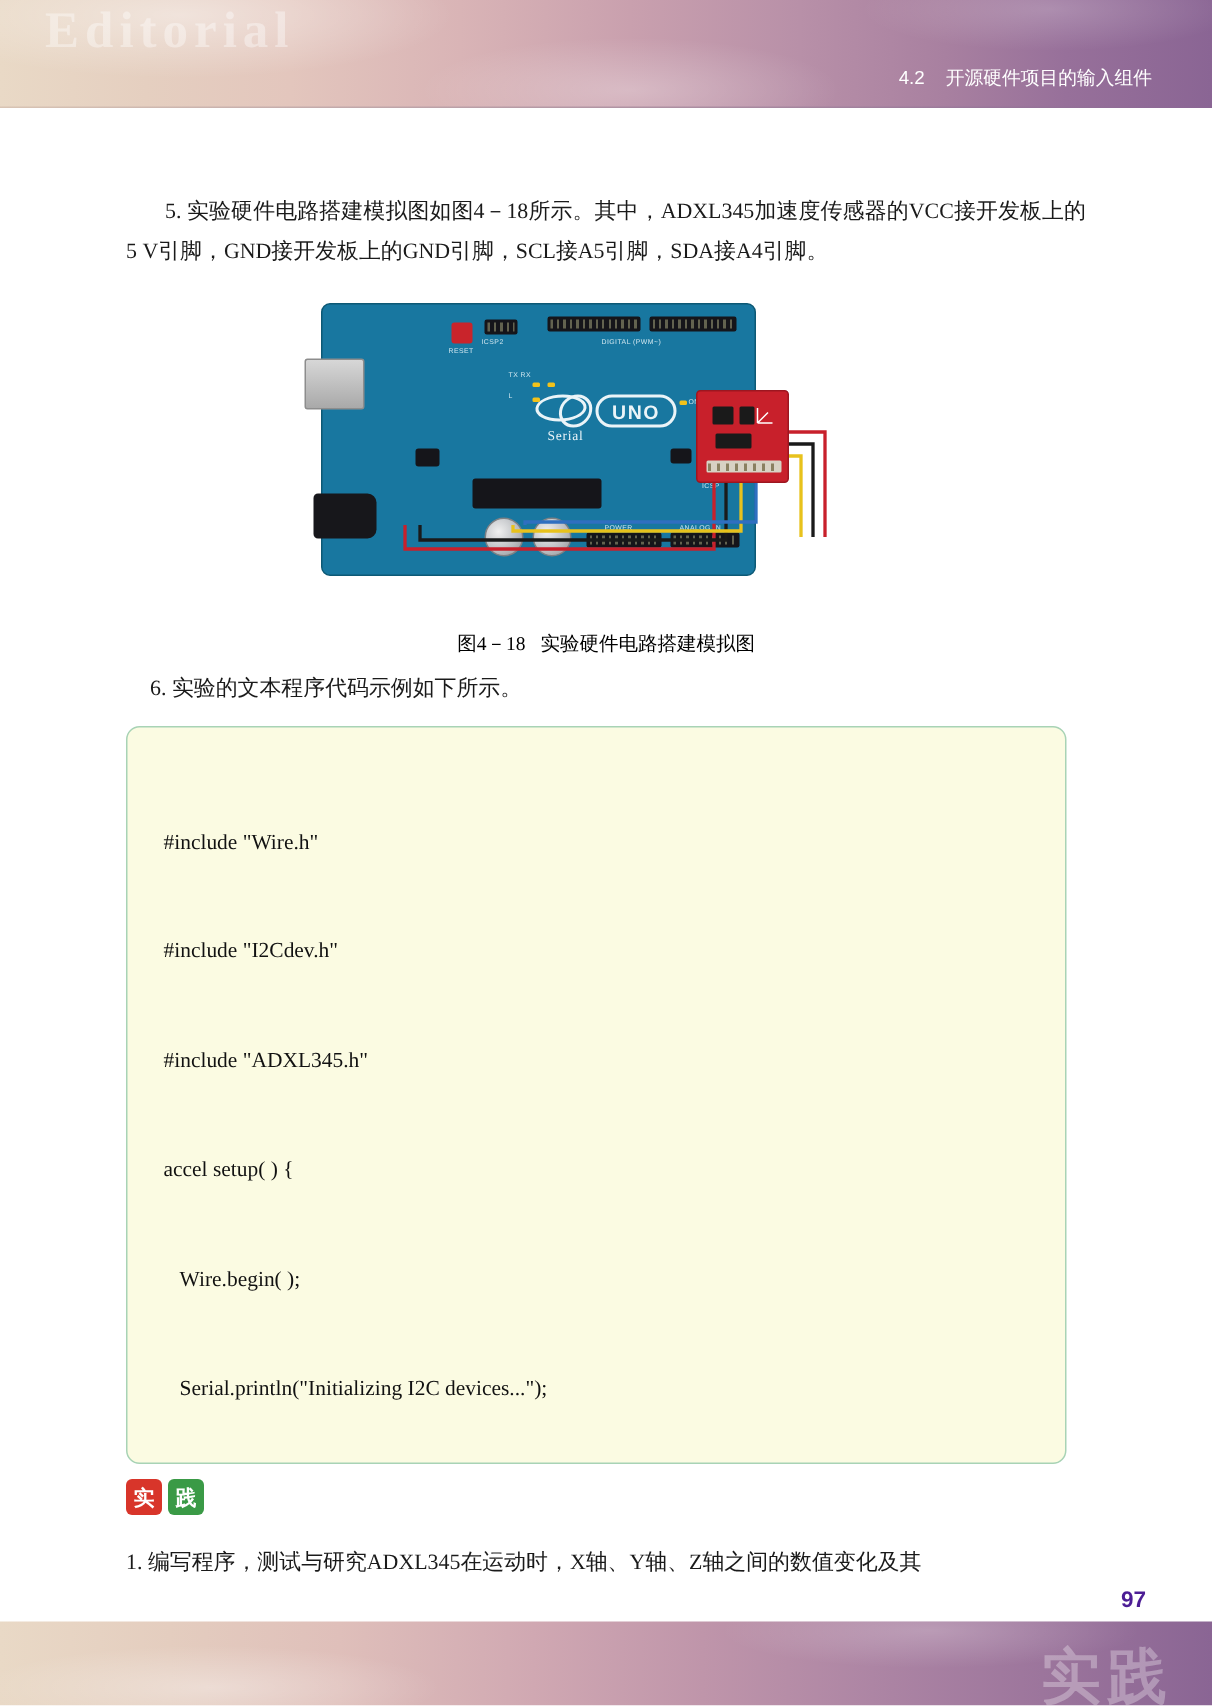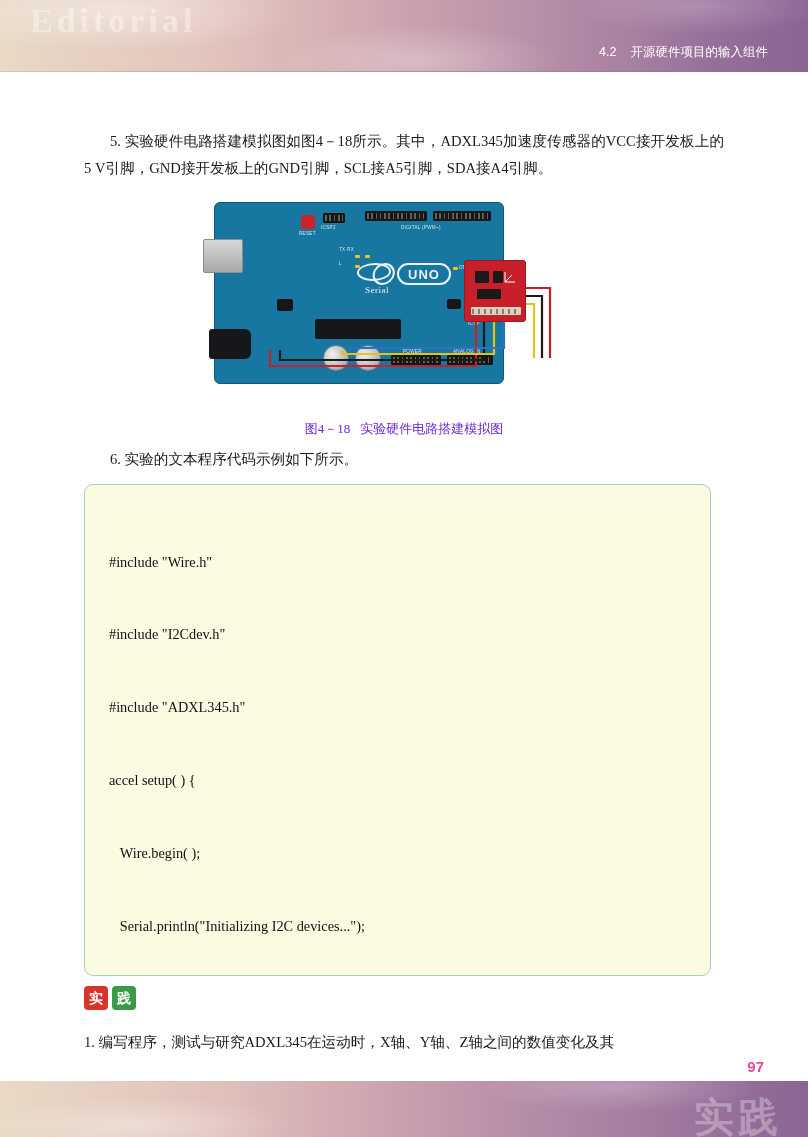--- a/index.html
+++ b/index.html
@@ -63,36 +63,36 @@
 
   
   .para {
     position: absolute;
     font-size: 14.6px;
     line-height: 27px;
     color: #1a1a1a;
     text-align: justify;
   }
   #para-5 { top: 128px; left: 84px; width: 640px; text-indent: 26px; }
-  #para-6 { top: 446px; left: 84px; width: 640px; text-indent: 26px; }
+  #para-6 { top: 446px; left: 74px; width: 640px; text-indent: 26px; }
   #para-practice { top: 1029px; left: 84px; width: 640px; text-indent: 0; }
 
   
   .figure-wrap {
     position: absolute;
     top: 188px; left: 84px;
     width: 640px; height: 228px;
   }
   .figure-caption {
     position: absolute;
     top: 420px; left: 84px;
     width: 640px;
     text-align: center;
     font-size: 13px;
-    color: #6d28d9;
+    color: #000000;
   }
   .figure-caption .cap-num { margin-right: 10px; }
 
   
   .board {
     position: absolute;
     left: 130px; top: 14px;
     width: 290px; height: 182px;
     background: #1877a0;
     border: 1px solid #0d5975;
@@ -311,21 +311,21 @@
     color: rgba(255,255,255,0.30);
     letter-spacing: 4px;
     white-space: nowrap;
   }
   .page-num {
     position: absolute;
     right: 44px; bottom: 62px;
     font-family: "Liberation Sans", sans-serif;
     font-size: 15px;
     font-weight: bold;
-    color: #ec4899;
+    color: #4c1d95;
   }
 </style>
 </head>
 <body>
 
 <div class="header-band">
   <div class="header-ghost-text">Editorial</div>
   <div class="running-head">
     <span class="sec-num">4.2</span><span>开源硬件项目的输入组件</span>
   </div>

